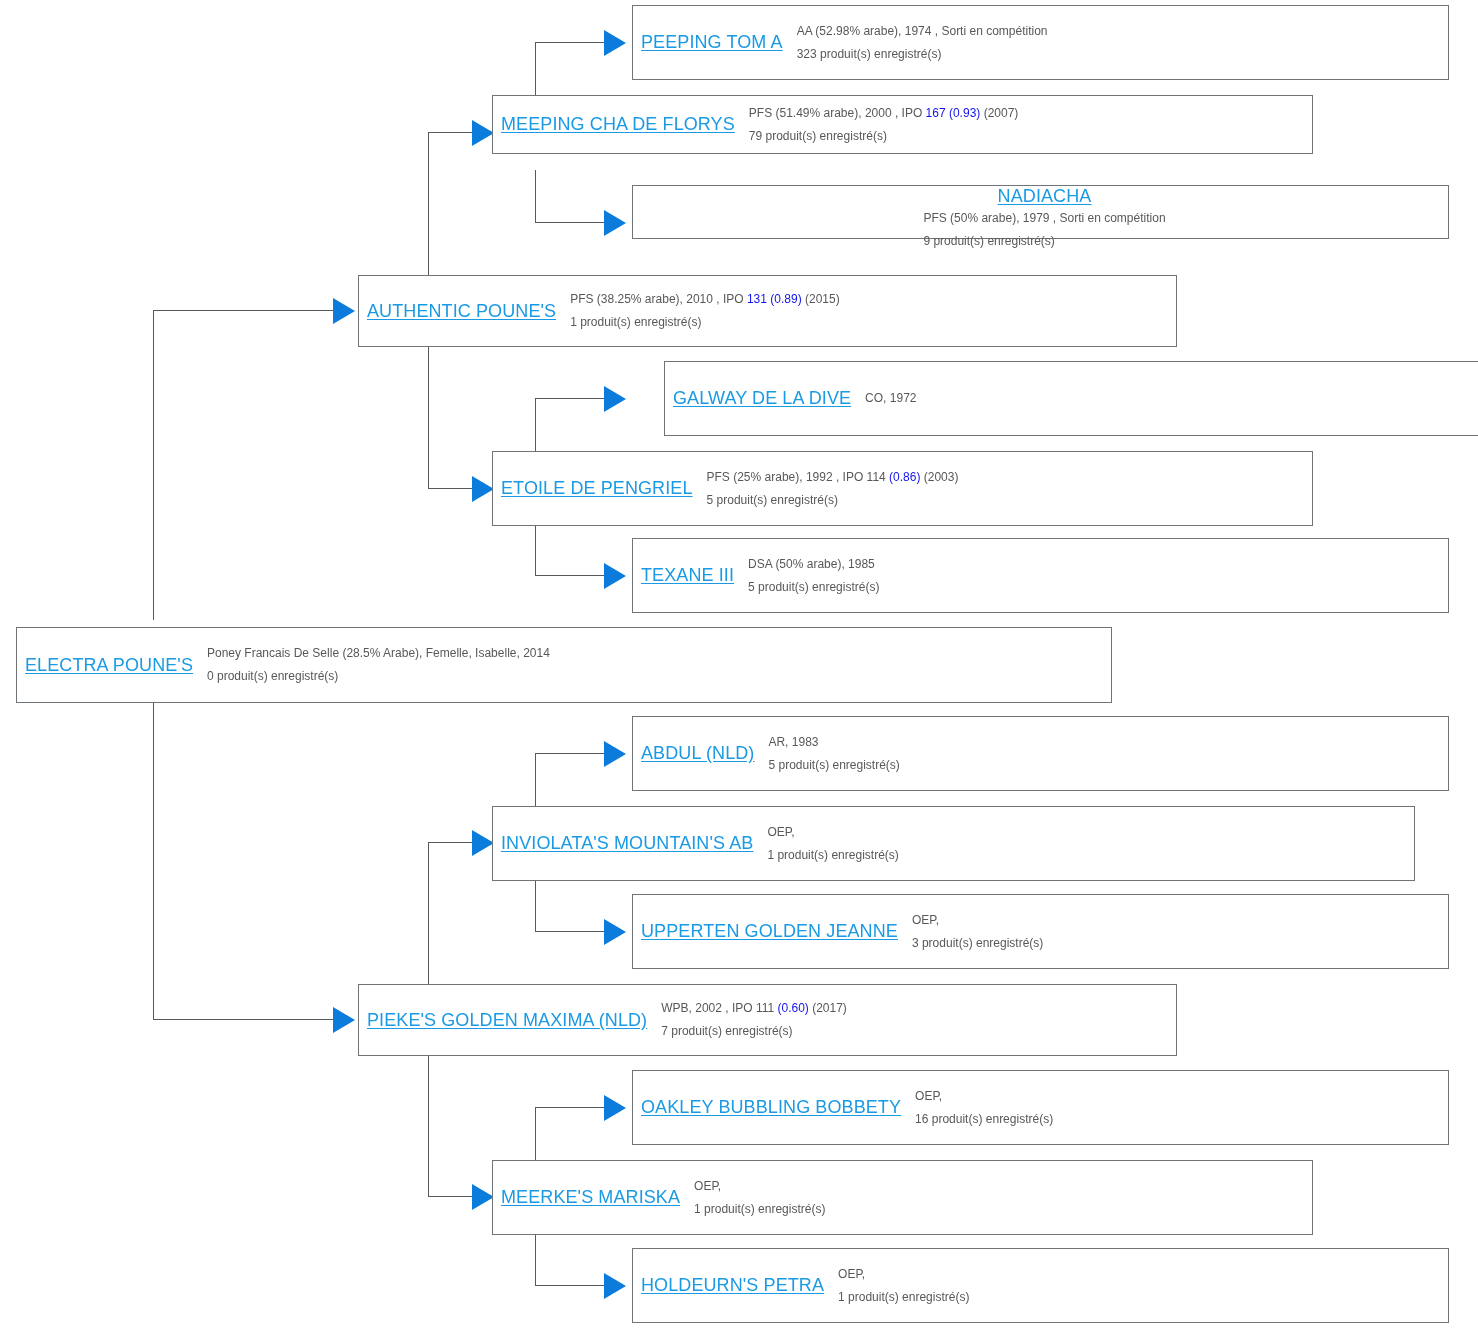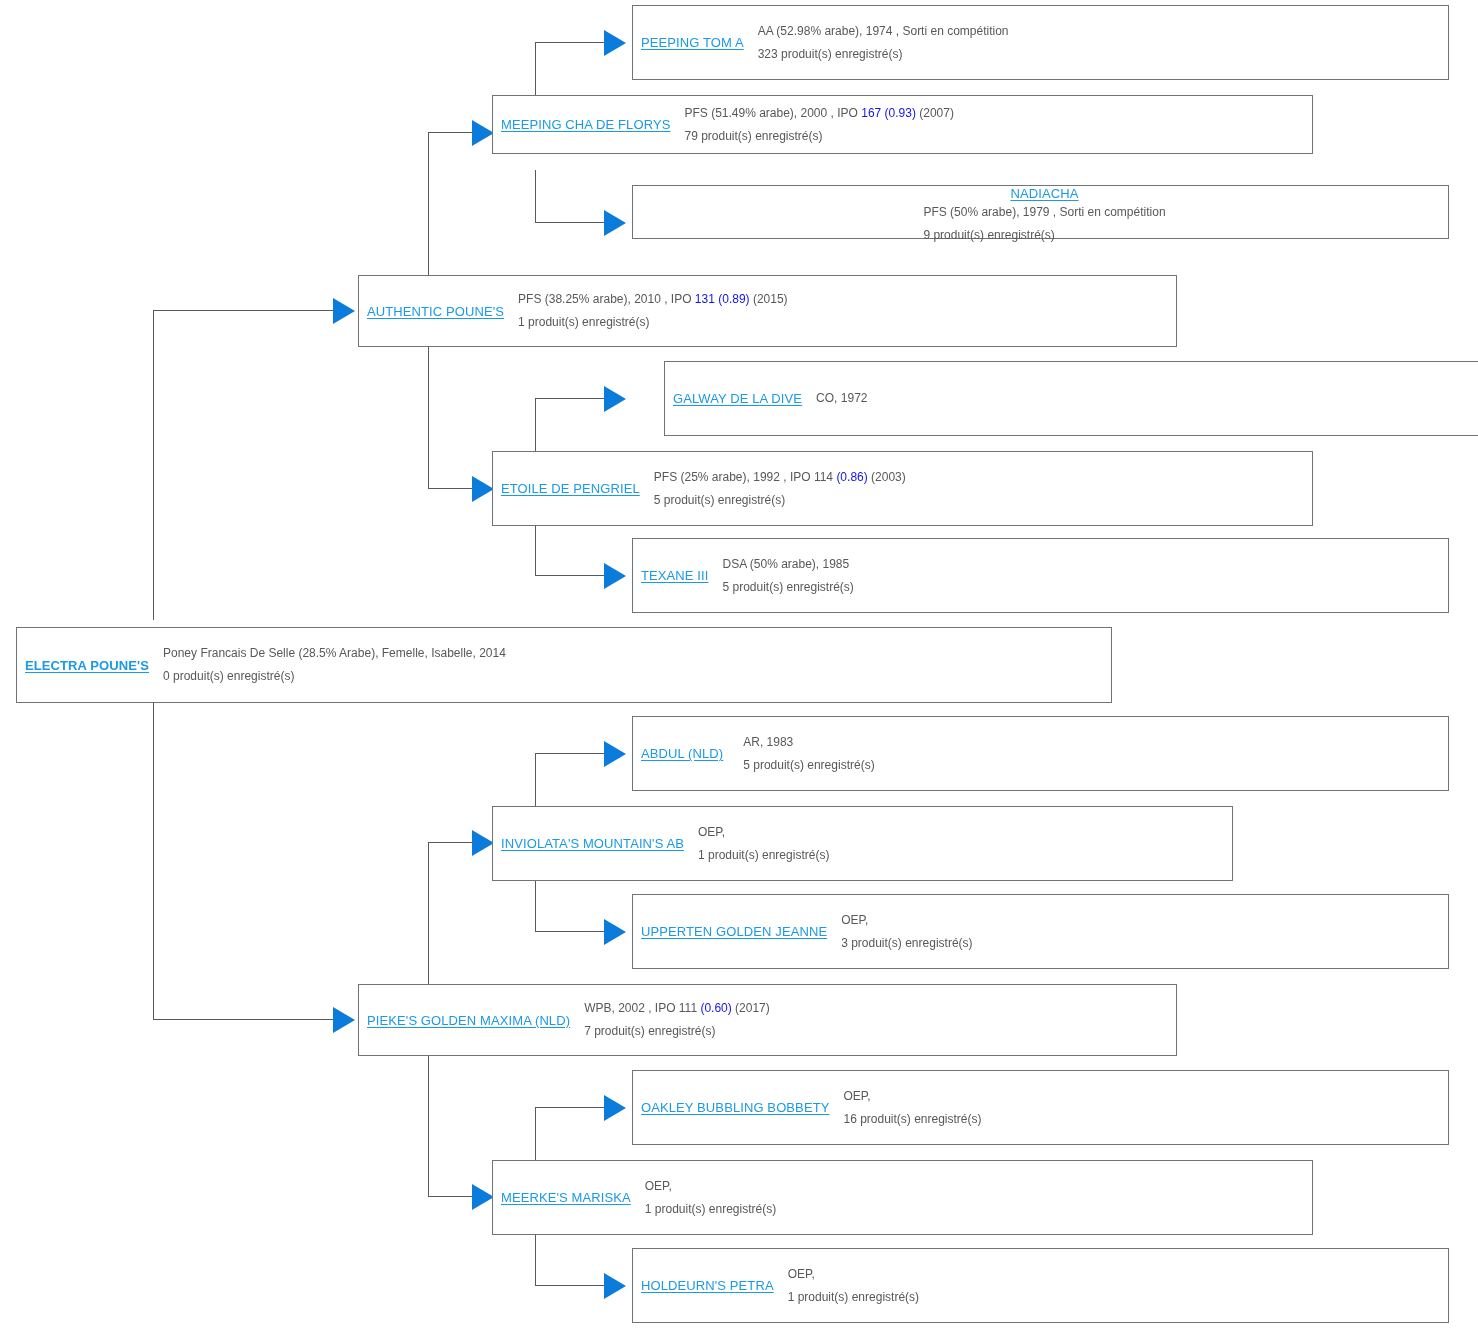--- a/index.html
+++ b/index.html
@@ -21,30 +21,30 @@
     position:absolute;
     box-sizing:border-box;
     border:1px solid #6f7478;
     background:#ffffff;
     display:flex;
     align-items:center;
   }
   .node .name{
     flex:0 0 auto;
     color:#1a9ae4;
-    font-size:13px;
+    font-size:18px;
     letter-spacing:.1px;
     text-decoration:underline;
     text-underline-offset:2px;
     white-space:nowrap;
     padding-left:8px;
   }
   .node.focus .name{
     color:#1a9ae4;
-    font-weight:bold;
+    font-weight:normal;
   }
   .node .info{
     flex:1 1 auto;
     padding-left:14px;
     padding-right:6px;
     color:#58585a;
     font-size:12px;
     line-height:23px;
     white-space:nowrap;
   }
@@ -181,29 +181,29 @@
   </div>
 
   <div class="node focus" style="left:16px;top:627px;width:1096px;height:76px;">
     <span class="name">ELECTRA POUNE'S</span>
     <span class="info">
       <span><span>Poney Francais De Selle (28.5% Arabe), Femelle, Isabelle, 2014</span><span class="hl"></span><span></span></span>
       <span class="row2">0 produit(s) enregistré(s)</span>
     </span>
   </div>
 
-  <div class="node" style="left:632px;top:716px;width:817px;height:75px;gap:6px;">
+  <div class="node" style="left:632px;top:716px;width:817px;height:75px;">
     <span class="name">ABDUL (NLD)</span>
     <span class="info">
       <span><span>AR, 1983</span><span class="hl"></span><span></span></span>
       <span class="row2">5 produit(s) enregistré(s)</span>
     </span>
   </div>
 
-  <div class="node" style="left:492px;top:806px;width:741px;height:75px;">
+  <div class="node" style="left:492px;top:806px;width:923px;height:75px;">
     <span class="name">INVIOLATA'S MOUNTAIN'S AB</span>
     <span class="info">
       <span><span>OEP,</span><span class="hl"></span><span></span></span>
       <span class="row2">1 produit(s) enregistré(s)</span>
     </span>
   </div>
 
   <div class="node" style="left:632px;top:894px;width:817px;height:75px;">
     <span class="name">UPPERTEN GOLDEN JEANNE</span>
     <span class="info">

